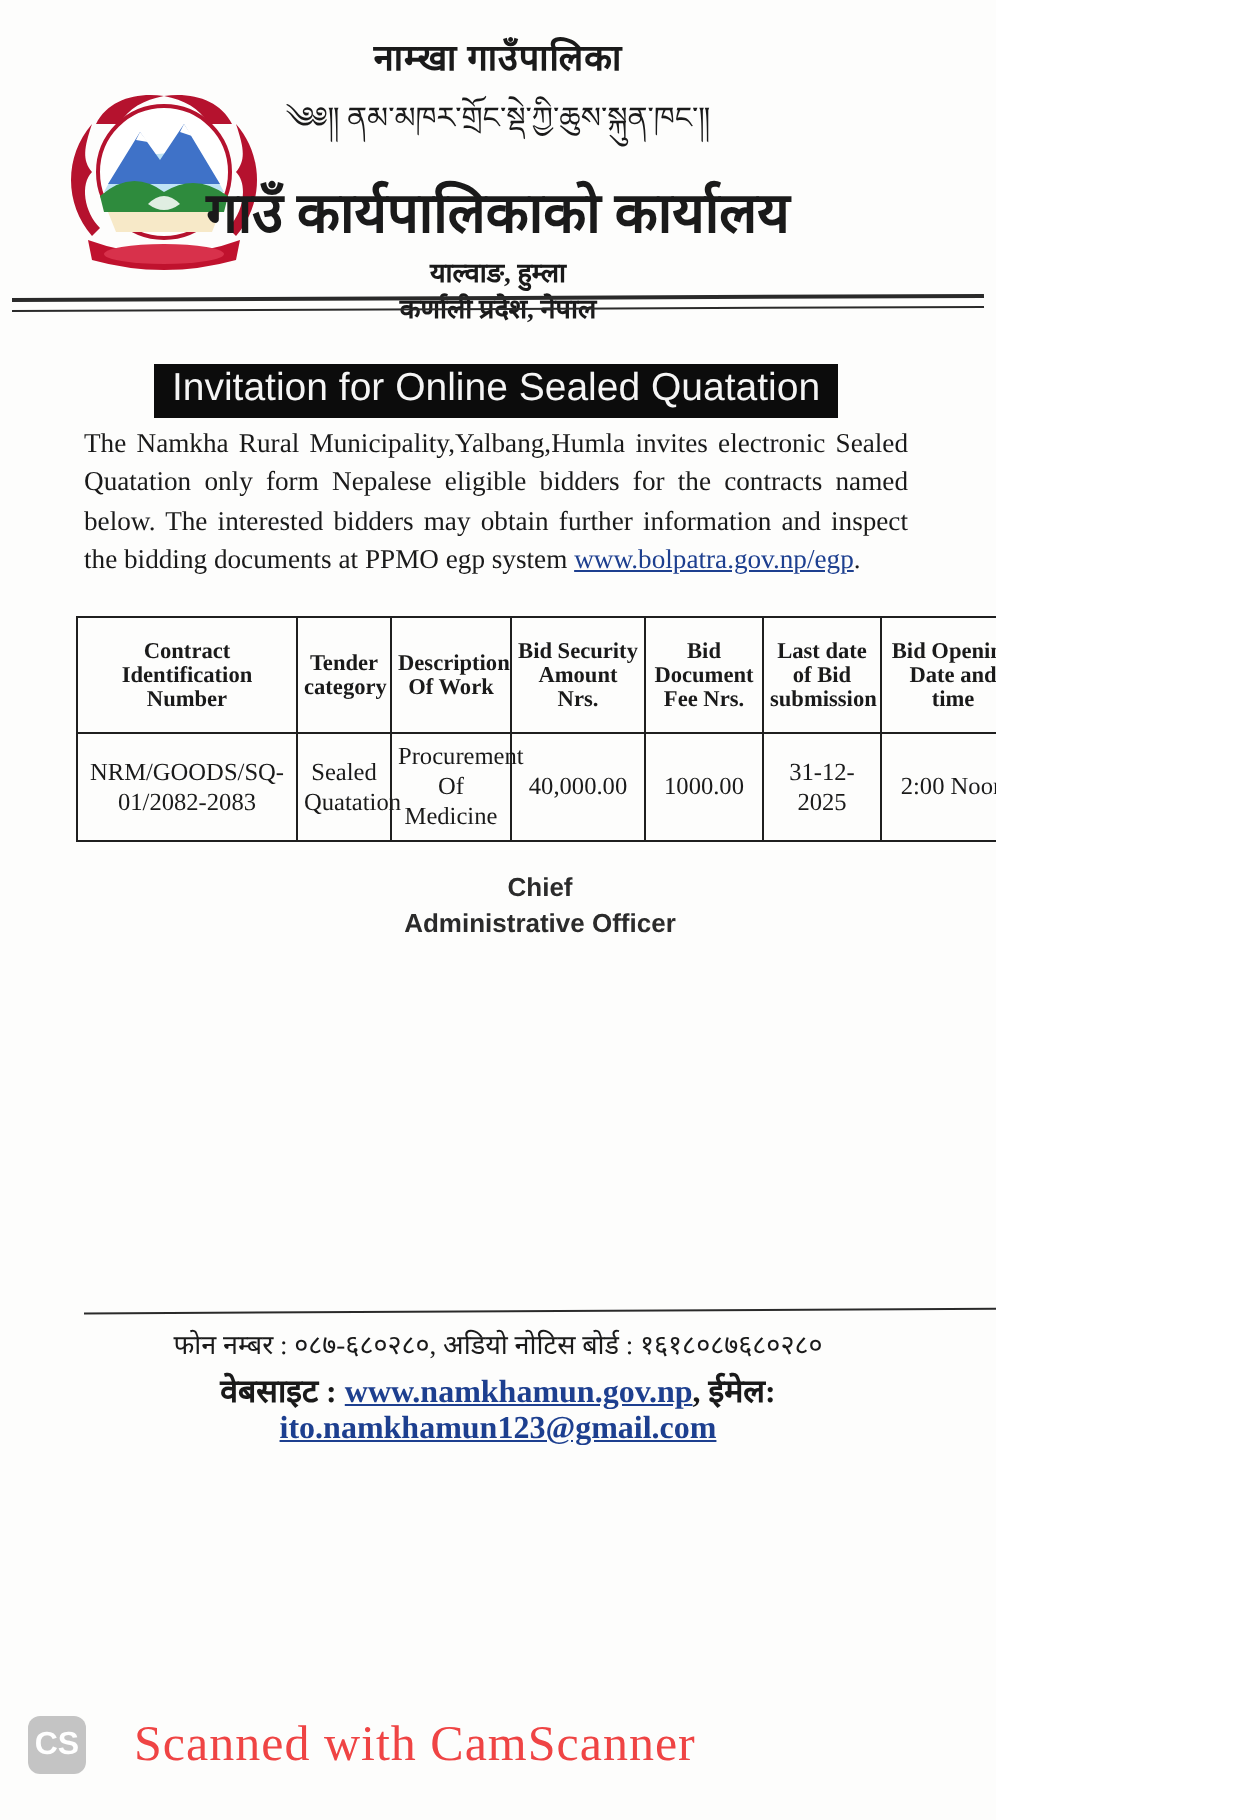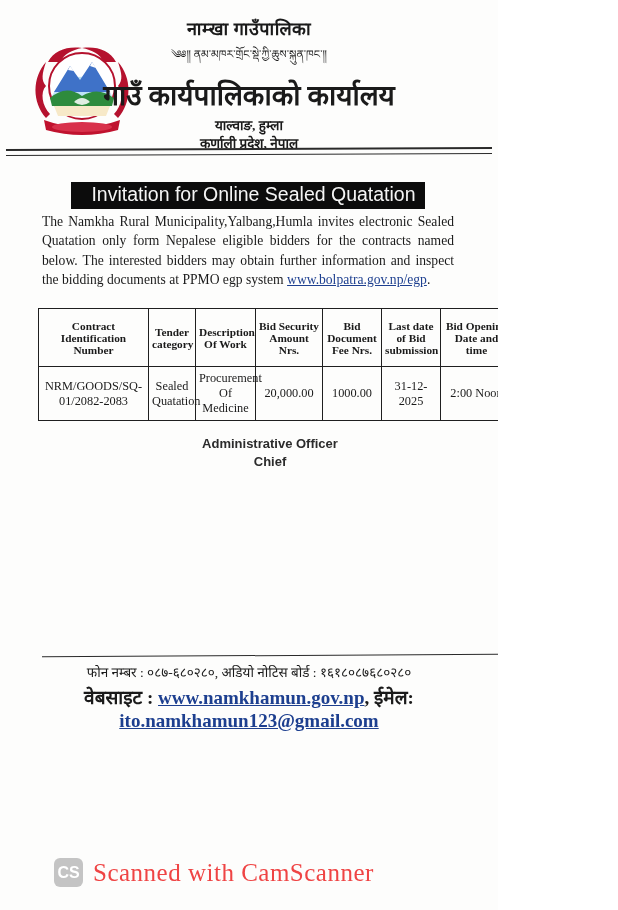--- a/index.html
+++ b/index.html
@@ -9,38 +9,38 @@
     background:#fdfdfc;
     overflow:hidden;
     font-family:"Liberation Serif", serif;
     color:#1a1a1a;
   }
   
   .header{position:relative;height:148px;}
   .logo{position:absolute;left:28px;top:40px;width:108px;height:104px;}
   .header-text{position:absolute;left:0;right:0;top:16px;text-align:center;}
   .muni-name{font-size:18px;font-weight:bold;letter-spacing:.5px;}
-  .tibetan-line{font-size:11px;margin-top:2px;}
+  .tibetan-line{font-size:15px;margin-top:2px;}
   .office-name{font-size:28px;font-weight:bold;margin-top:2px;}
   .addr{font-size:13.5px;font-weight:bold;line-height:1.35;}
   .addr-block{margin-top:4px;}
   .head-rule{
     position:absolute;left:6px;right:6px;top:148px;height:4px;
     border-top:2.5px solid #2a2a2a;border-bottom:1px solid #2a2a2a;
     transform:rotate(-0.25deg);
   }
   
   .notice{padding:34px 44px 0 42px;}
   .title-wrap{text-align:center;}
   .title-bar{
     display:inline-block;
     background:#0c0c0c;color:#f5f5f5;
     font-family:"Liberation Sans", sans-serif;
     font-size:19.5px;font-weight:500;
-    padding:1px 9px 3px 20px;
+    padding:1px 9px 3px 9px;
   }
   .pub-date{text-align:center;font-weight:bold;font-size:14.5px;margin-top:2px;}
   .intro{
     margin-top:3px;font-size:13.6px;line-height:1.42;
     text-align:justify;text-justify:inter-word;
   }
   .doc-link{color:#1d3f8f;text-decoration:underline;cursor:pointer;}
   
   .tender-table{
     border-collapse:collapse;margin:19px 0 0 -4px;
@@ -59,26 +59,26 @@
     font-family:"Liberation Sans", sans-serif;
     font-weight:bold;font-size:13px;line-height:1.35;color:#2b2b2b;
   }
   
   .footer{position:absolute;left:0;right:0;top:655px;}
   .footer-rule{
     width:473px;margin-left:42px;border-top:1.8px solid #2a2a2a;
     transform:rotate(-0.3deg);
   }
   .footer-line1{text-align:center;font-size:13.5px;font-weight:normal;margin-top:7px;}
-  .footer-line2{text-align:center;font-size:19px;font-weight:bold;margin-top:3px;}
+  .footer-line2{text-align:center;font-size:16px;font-weight:bold;margin-top:3px;}
   .footer-link{color:#1d3f8f;text-decoration:underline;cursor:pointer;font-weight:bold;}
   
   .watermark{
     position:absolute;left:14px;top:858px;
-    display:flex;align-items:center;gap:10px;margin-left:40px;
+    display:flex;align-items:center;gap:24px;
   }
   .cs-badge{
     width:29px;height:29px;border-radius:6px;
     background:#c4c4c4;color:#ffffff;
     font-family:"Liberation Sans", sans-serif;
     font-size:16px;font-weight:bold;
     display:flex;align-items:center;justify-content:center;
   }
   .wm-text{
     font-family:Liberation Serif, serif;
@@ -149,31 +149,31 @@
           <th>Bid Document Fee Nrs.</th>
           <th>Last date of Bid submission</th>
           <th>Bid Opening Date and time</th>
         </tr>
       </thead>
       <tbody>
         <tr>
           <td>NRM/GOODS/SQ-01/2082-2083</td>
           <td>Sealed Quatation</td>
           <td>Procurement Of Medicine</td>
-          <td>20,000.00</td>
+          <td>40,000.00</td>
           <td>1000.00</td>
           <td>31-12-2025</td>
           <td>2:00 Noon</td>
         </tr>
       </tbody>
     </table>
 
     <div class="signature">
+      <div>Chief</div>
       <div>Administrative Officer</div>
-      <div>Chief</div>
     </div>
   </div>
 
   <div class="footer">
     <div class="footer-rule"></div>
     <div class="footer-line1">फोन नम्बर : ०८७-६८०२८०, अडियो नोटिस बोर्ड : १६१८०८७६८०२८०</div>
     <div class="footer-line2"><span>वेबसाइट : </span><a class="footer-link">www.namkhamun.gov.np</a><span>, ईमेल: </span><a class="footer-link">ito.namkhamun123@gmail.com</a></div>
   </div>
 
   <div class="watermark">

